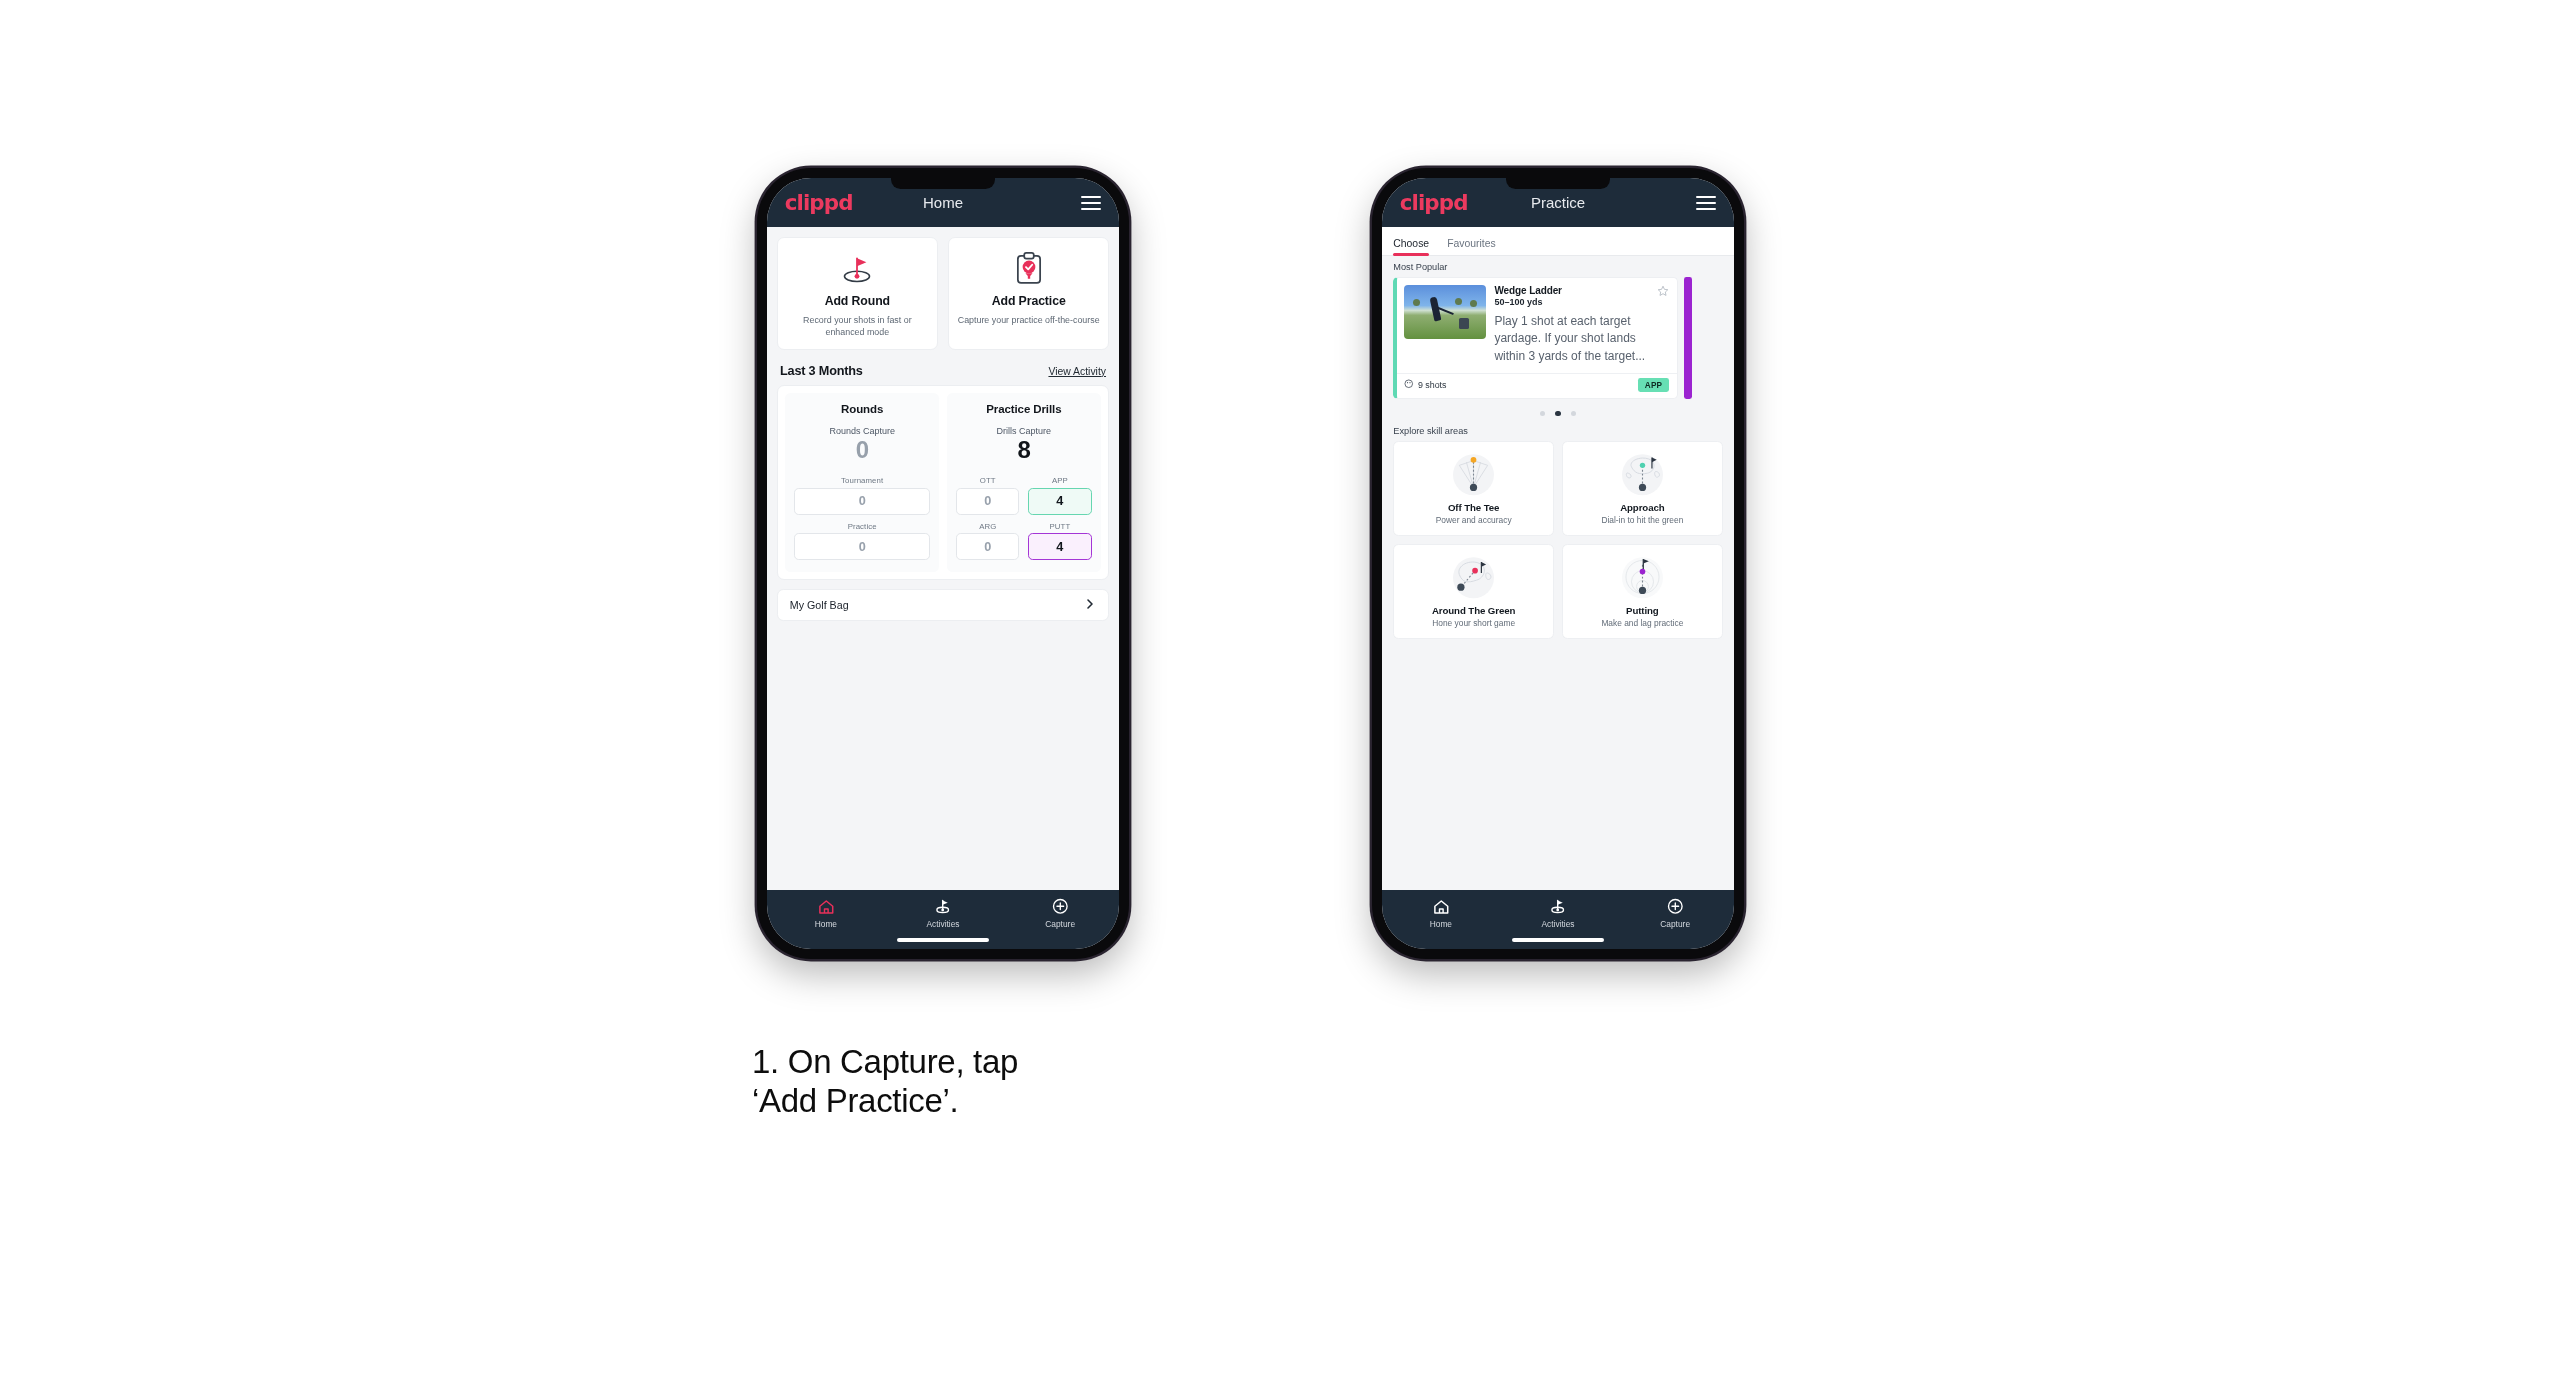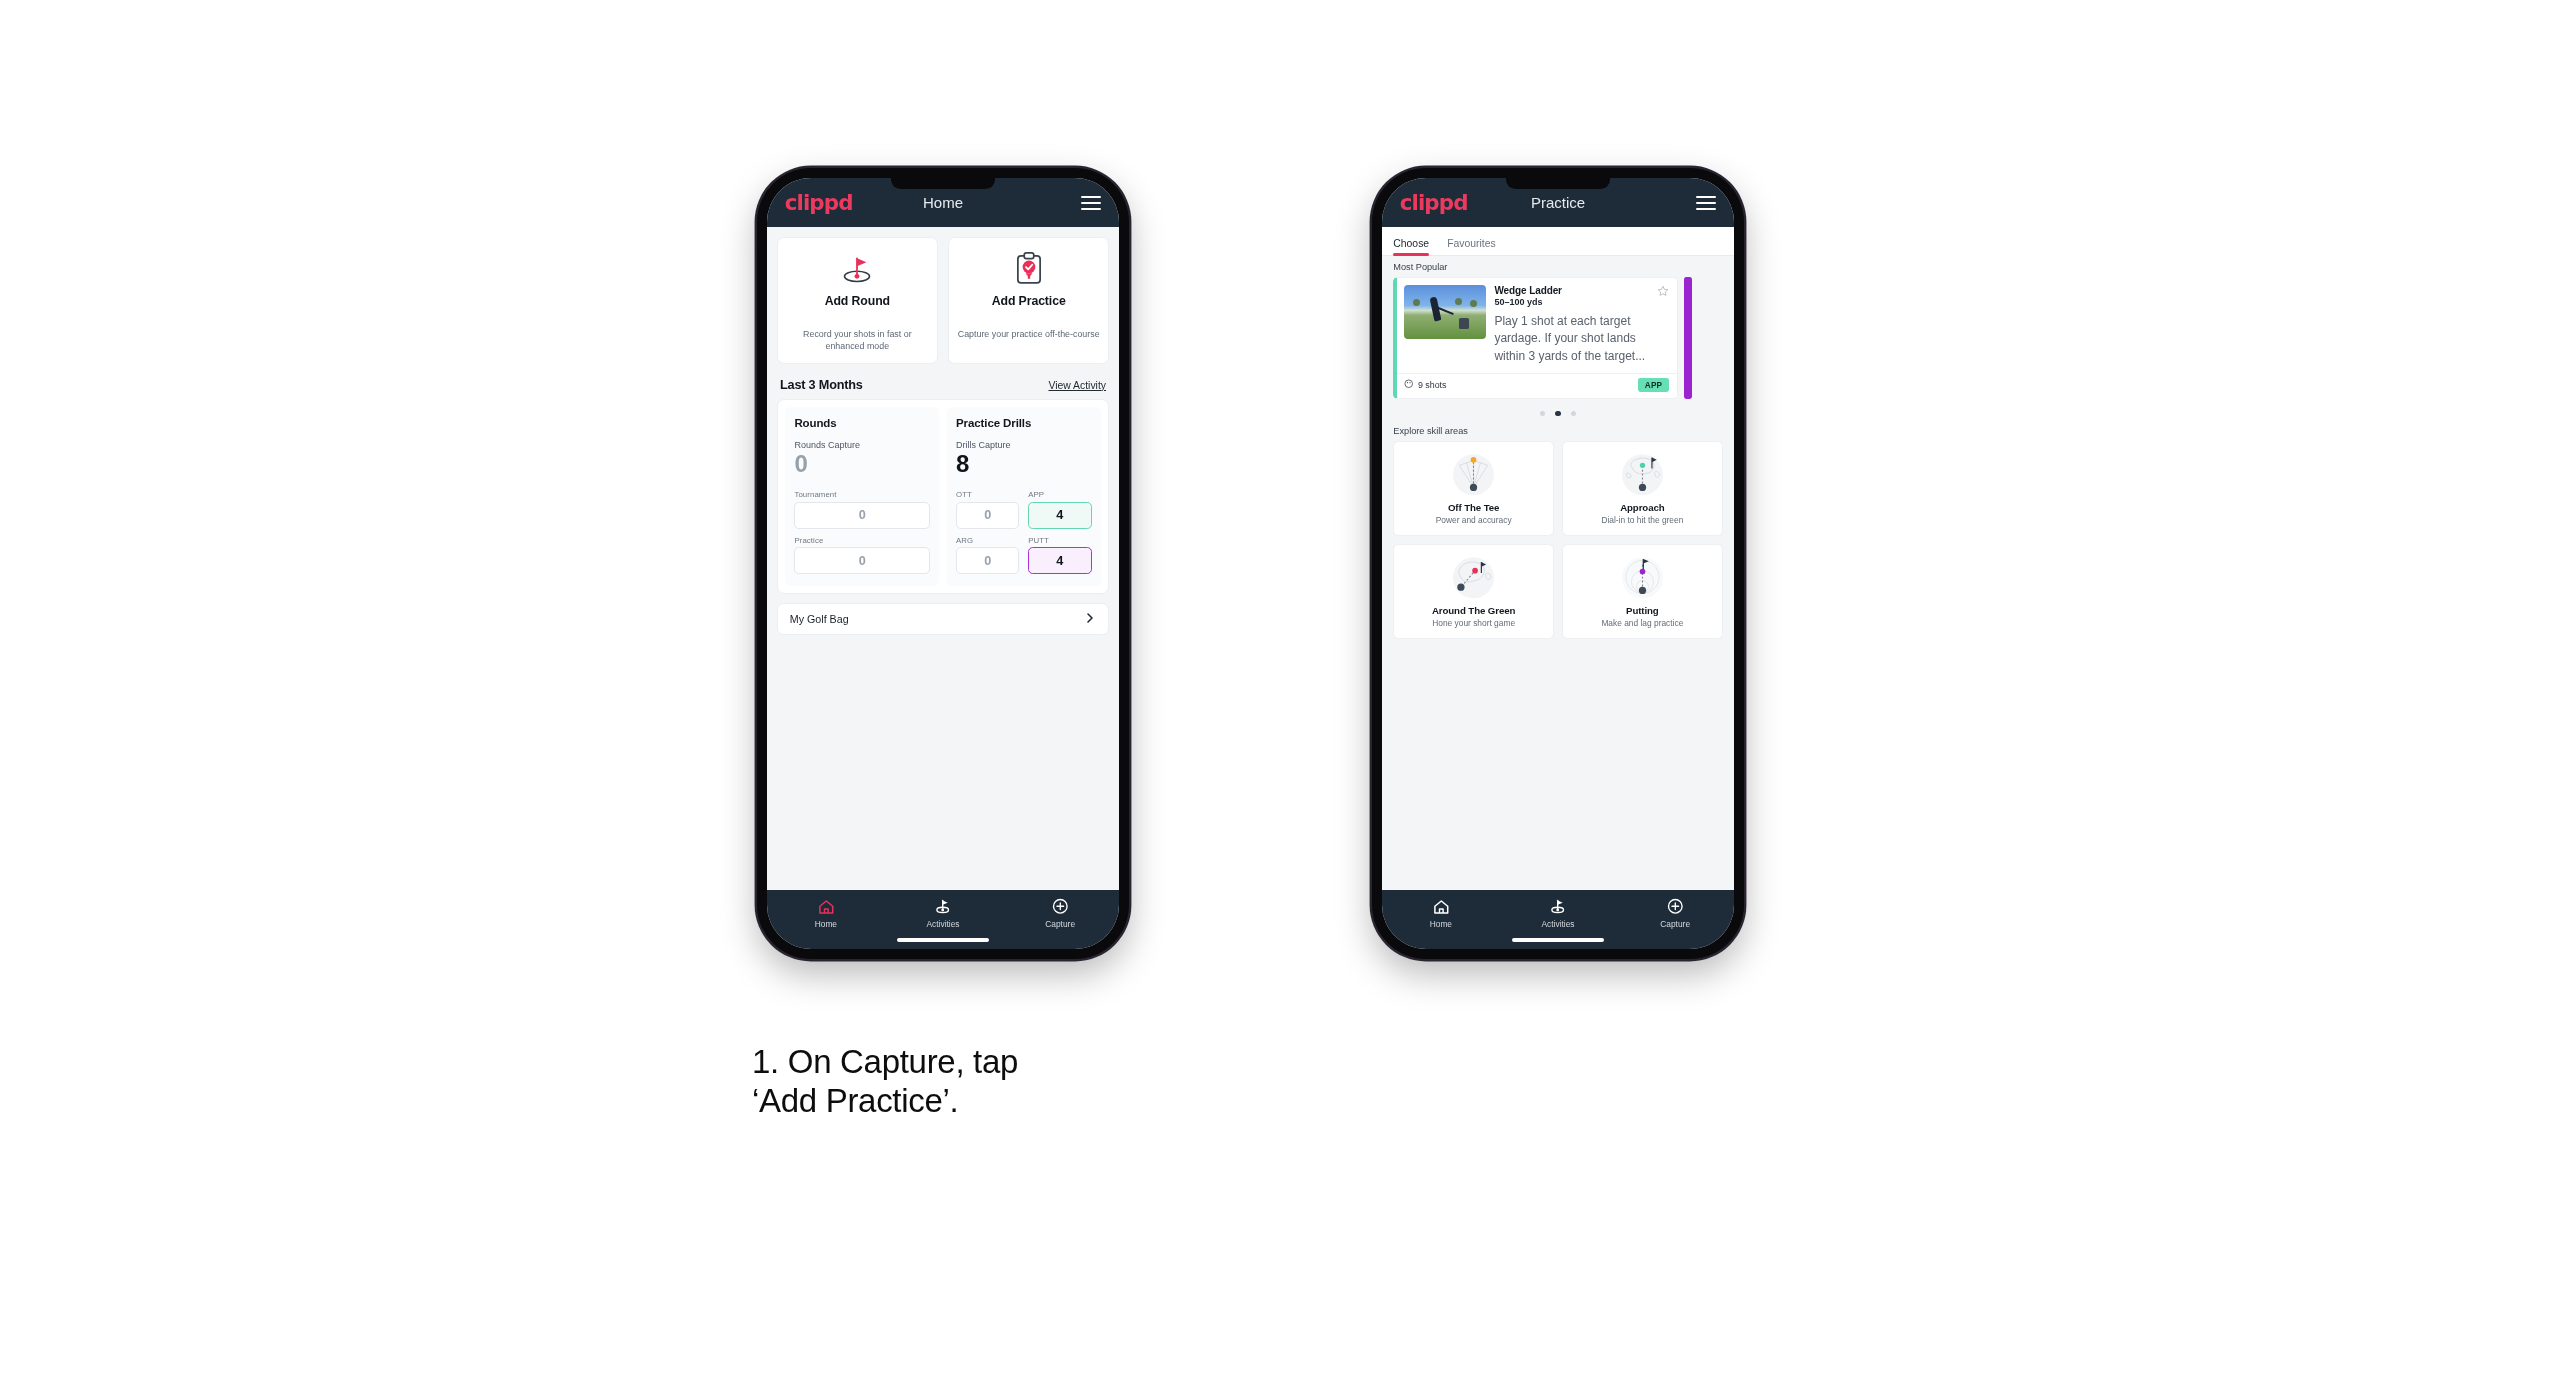--- a/index.html
+++ b/index.html
@@ -55,32 +55,32 @@
   .screen-body { flex: 1 1 auto; overflow: hidden; position: relative; }
 
   
   .p1-body { background: #f4f5f7; padding: 9.5px 9.5px 0 9.5px; }
   .action-row { display: flex; gap: 10.3px; }
   .action-card {
     flex: 1; background: #ffffff; border: 0.8px solid #eceef1; border-radius: 7.1px;
     padding: 12.7px 6.3px 11px; text-align: center;
   }
   .action-icon { height: 36px; display: flex; align-items: center; justify-content: center; margin-bottom: 7.1px; }
-  .action-title { font-size: 12.3px; font-weight: 700; color: #12161c; margin-bottom: 20px; letter-spacing: -0.1px; }
+  .action-title { font-size: 12.3px; font-weight: 700; color: #12161c; margin-bottom: 6px; letter-spacing: -0.1px; }
   .action-sub { font-size: 8.9px; color: #5e6874; line-height: 1.38; }
 
   .section-row {
     display: flex; align-items: baseline; justify-content: space-between;
     padding: 13.4px 3.2px 7.1px 3.2px;
   }
   .section-title { font-size: 12.7px; font-weight: 700; color: #12161c; letter-spacing: -0.2px; }
   .section-link { font-size: 10.4px; color: #222b33; text-decoration: underline; }
 
   .stats-card { background: #ffffff; border: 0.8px solid #eceef1; border-radius: 7.1px; padding: 7.1px; display: flex; gap: 7.1px; }
-  .stat-col { flex: 1; background: #fafbfc; border-radius: 5.5px; padding: 10.3px 9.5px 12px; }
+  .stat-col { flex: 1; background: #fafbfc; border-radius: 5.5px; padding: 10.3px 9.5px 12px; text-align: center; }
   .stat-col.right { }
   .stat-head { font-size: 11.5px; font-weight: 700; color: #12161c; margin-bottom: 11px; letter-spacing: -0.1px; }
   .stat-cap-label { font-size: 9px; color: #4d5765; margin-bottom: 0.8px; }
   .stat-cap-value { font-size: 24px; font-weight: 700; line-height: 1.12; letter-spacing: -0.5px; }
   .stat-cap-value.zero { color: #97a0ab; }
   .stat-cap-value.filled { color: #101419; }
 
   .mini-grid { display: flex; gap: 8.7px; margin-top: 12.7px; }
   .mini-grid.one { }
   .mini { flex: 1; }

